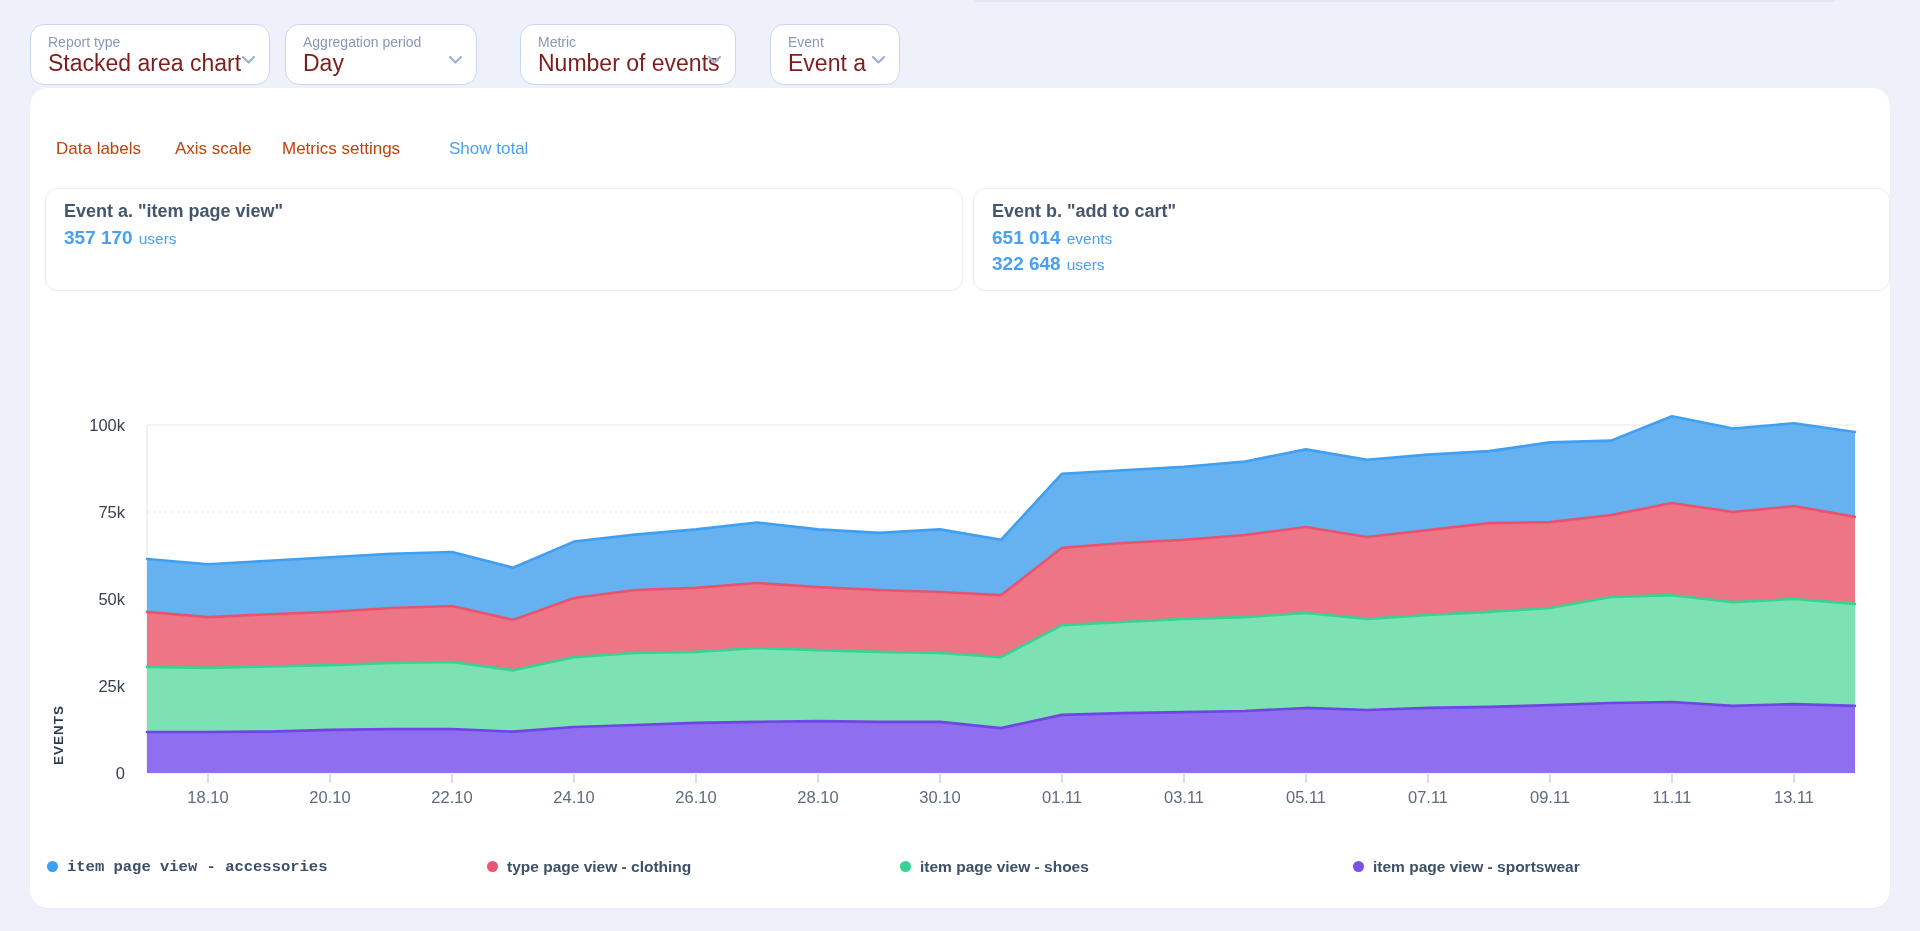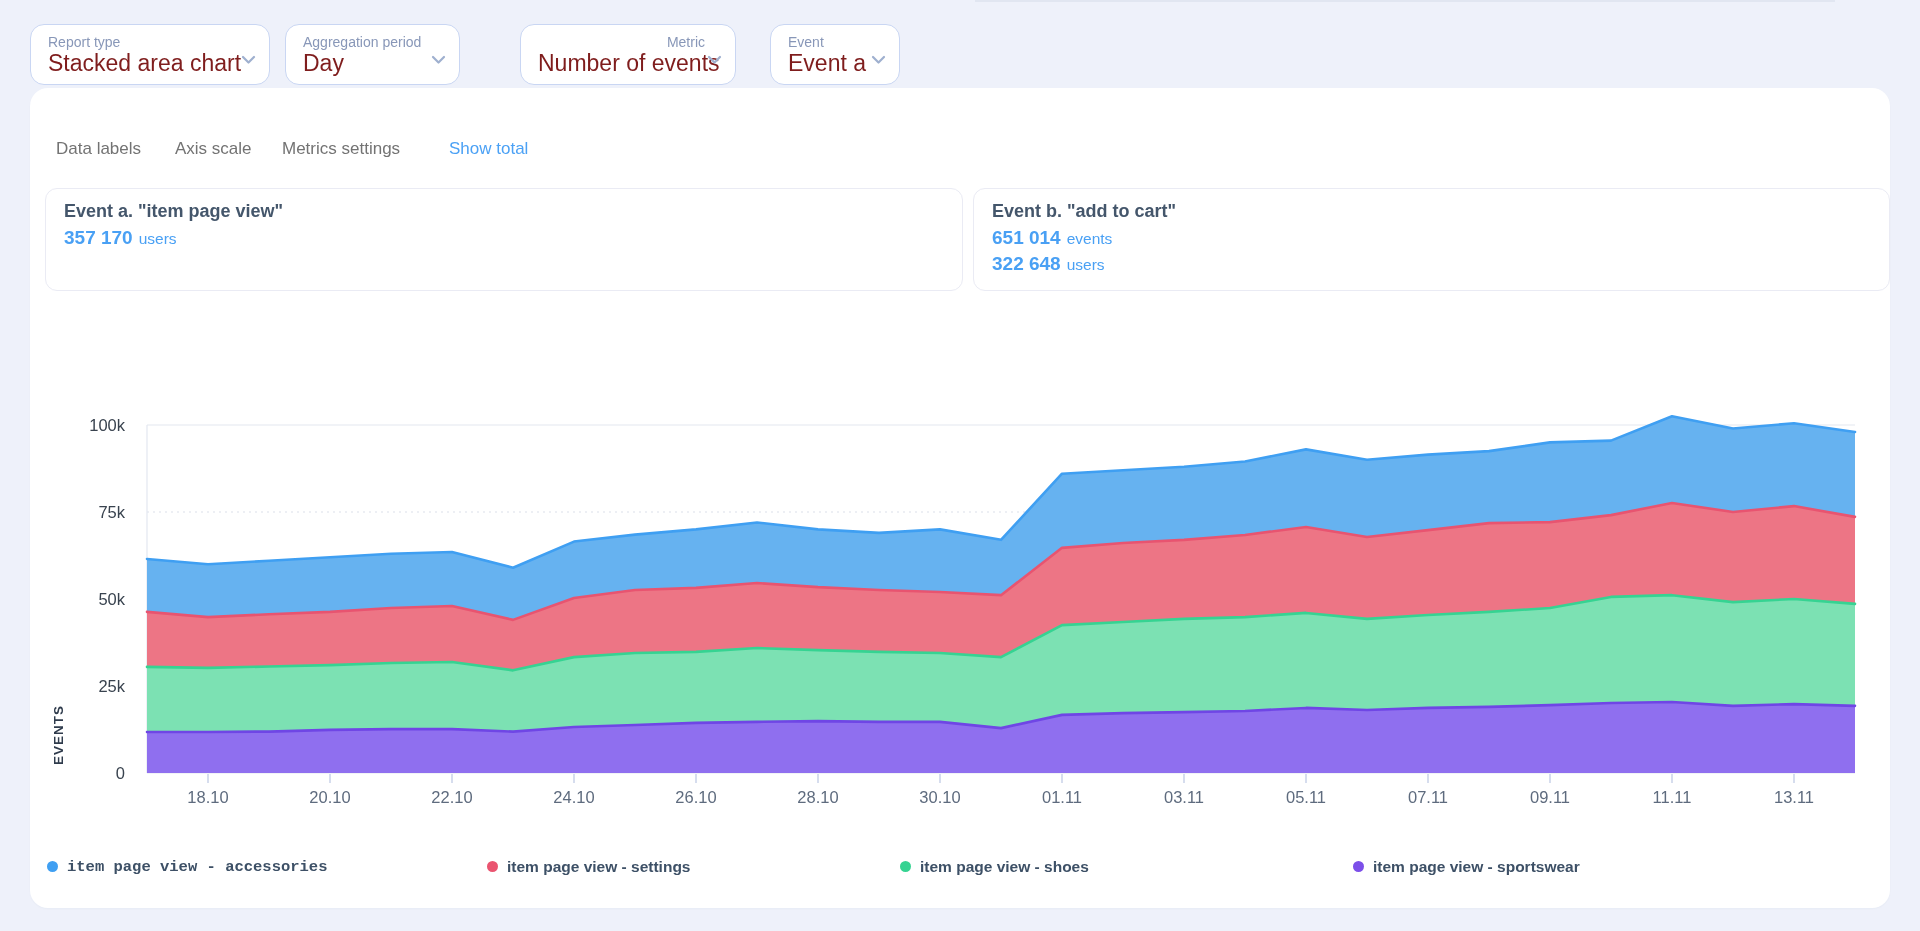--- a/index.html
+++ b/index.html
@@ -16,33 +16,33 @@
   
   .dd {
     position:absolute; top:24px; height:61px;
     background:#fff; border:1.5px solid #C9D6F3; border-radius:14px;
     padding:8px 30px 8px 17px; cursor:pointer;
   }
   .dd-label { font-size:14px; color:#8897B8; line-height:18px; white-space:nowrap; }
   .dd-value { font-size:23px; color:#7f1d1d; font-weight:500; line-height:25px; white-space:nowrap; }
   .dd-chevron { position:absolute; right:13px; top:26px; }
   #dd-report { left:30px;  width:240px; }
-  #dd-period { left:285px; width:175px; }
-  #dd-metric { left:520px; width:216px;text-align:right; }
+  #dd-period { left:285px; width:192px; }
+  #dd-metric { left:520px; width:216px; }
   #dd-event  { left:770px; width:130px; }
 
   
   .panel {
     position:absolute; left:30px; top:88px; width:1860px; height:820px;
     background:#fff; border-radius:18px;
     box-shadow:0 1px 2px rgba(40,60,110,0.03);
   }
 
   
-  .tab { position:absolute; top:139px; font-size:17px; font-weight:500; color:#737373; cursor:pointer; white-space:nowrap; }
+  .tab { position:absolute; top:139px; font-size:17px; font-weight:500; color:#c2410c; cursor:pointer; white-space:nowrap; }
   .tab.active { color:#4BA1F5; }
   #tab-0 { left:56px; } #tab-1 { left:175px; } #tab-2 { left:282px; } #tab-3 { left:449px; }
 
   
   .scard {
     position:absolute; top:188px; height:103px;
     background:#fff; border:1.5px solid #EAEBF4; border-radius:12px;
     padding:9px 18px;
   }
   #scard-0 { left:45px;  width:918px; }
@@ -171,21 +171,21 @@
     <text x="1754" y="468" text-anchor="middle" class="xtick">13.11</text>
     <text x="23" y="400" text-anchor="middle" class="ylab" transform="rotate(-90 23 400)">EVENTS</text>
   </svg>
 
 <div class="legend-item" id="legend-0">
   <span class="legend-dot" style="background: rgb(63, 159, 242);"></span>
   <span class="legend-label">item page view - accessories</span>
 </div>
 <div class="legend-item" id="legend-1">
   <span class="legend-dot" style="background: rgb(234, 84, 112);"></span>
-  <span class="legend-label">item page view - settings</span>
+  <span class="legend-label">type page view - clothing</span>
 </div>
 <div class="legend-item" id="legend-2">
   <span class="legend-dot" style="background: rgb(54, 211, 146);"></span>
   <span class="legend-label">item page view - shoes</span>
 </div>
 <div class="legend-item" id="legend-3">
   <span class="legend-dot" style="background: rgb(124, 79, 233);"></span>
   <span class="legend-label">item page view - sportswear</span>
 </div>
 

